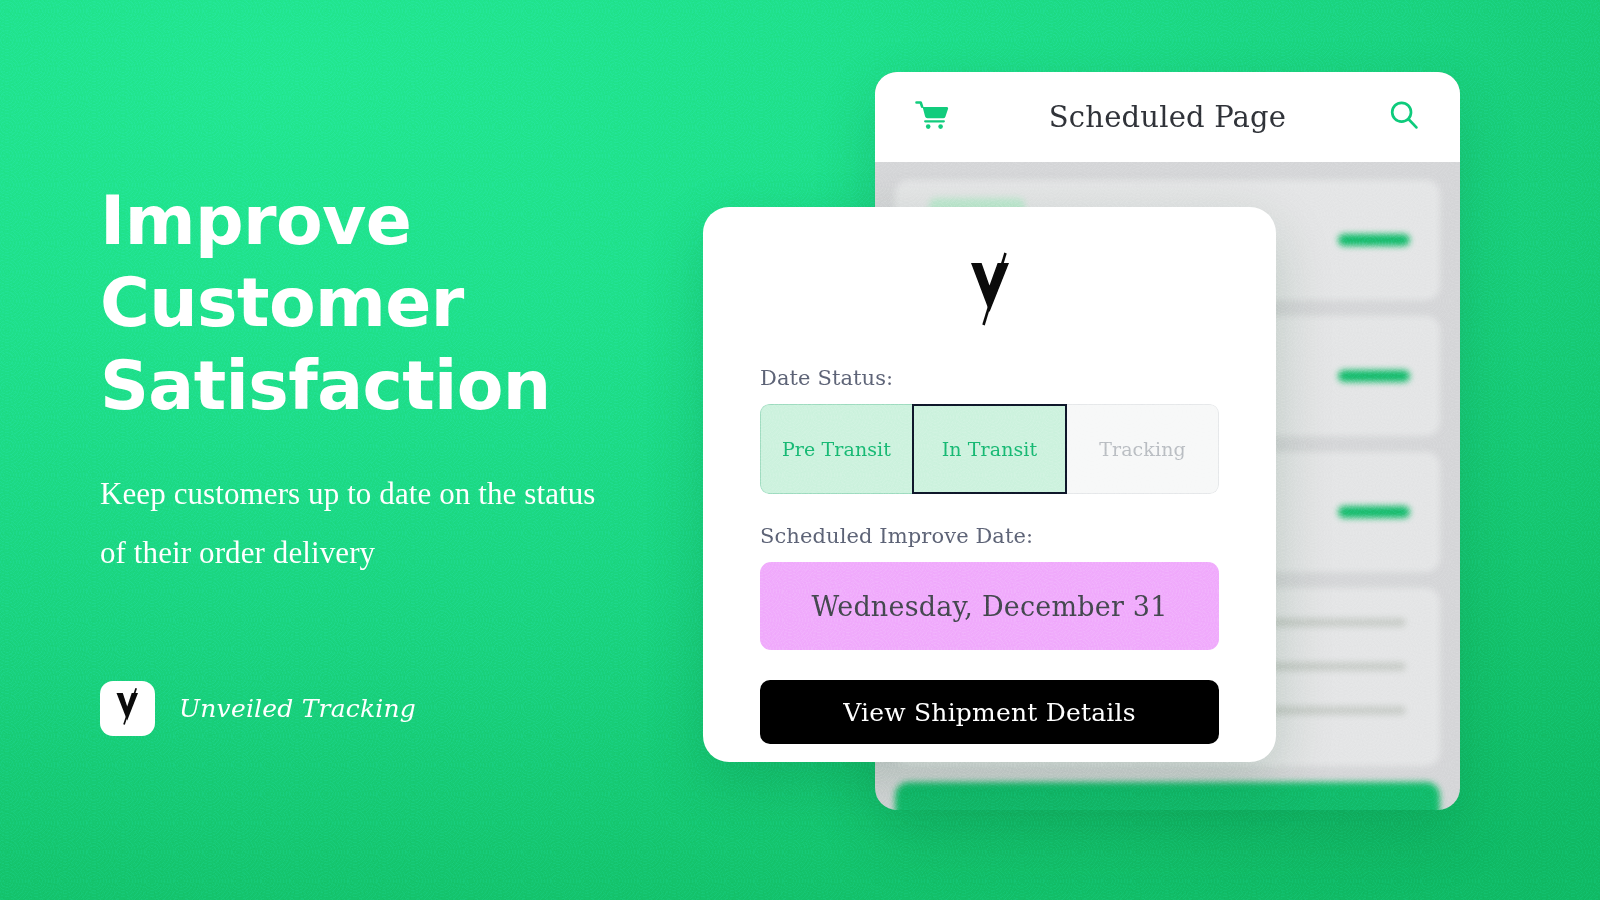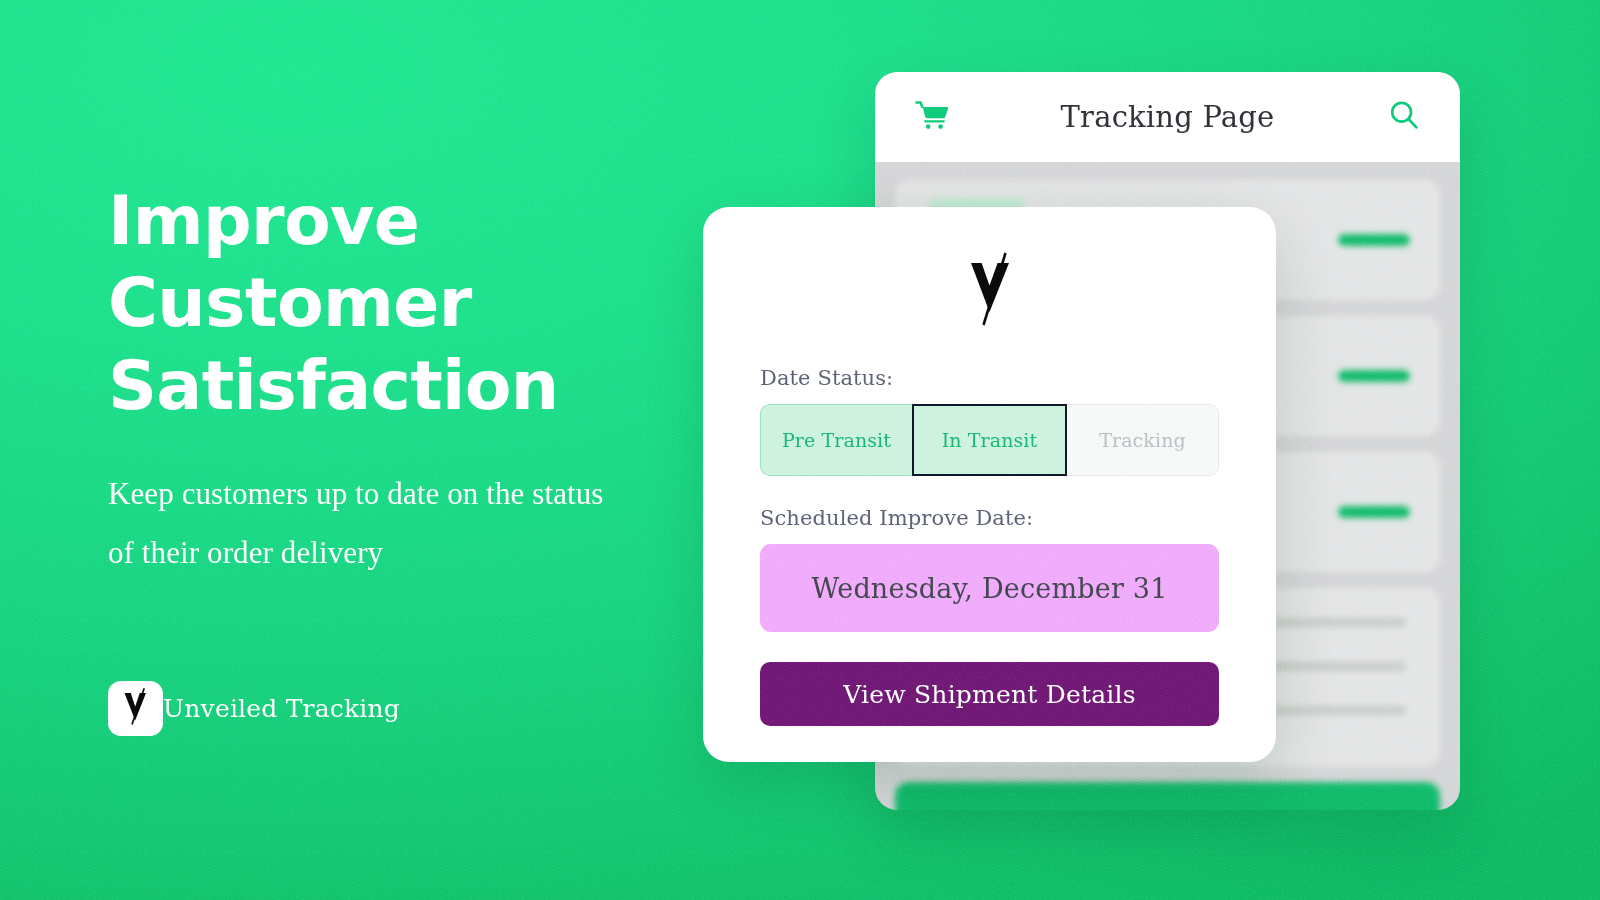--- a/index.html
+++ b/index.html
@@ -27,21 +27,21 @@
       repeating-radial-gradient(circle at 7px 11px, rgba(255,255,255,.55) 0 .6px, transparent .7px 3px),
       repeating-radial-gradient(circle at 19px 5px, rgba(0,0,0,.30) 0 .5px, transparent .6px 4px),
       repeating-radial-gradient(circle at 3px 23px, rgba(255,255,255,.35) 0 .5px, transparent .6px 5px);
     background-size: 29px 29px, 37px 37px, 23px 23px;
     mix-blend-mode:overlay;
   }
 
   
   #left-col {
     position:absolute;
-    left:108px; top:180px;
+    left:100px; top:180px;
     width:560px;
   }
 
   #headline {
     color:#ffffff;
     font-family:"DejaVu Sans", sans-serif;
     font-weight:700;
     font-size:68px;
     line-height:1.21;
     letter-spacing:-.6px;
@@ -56,21 +56,23 @@
     font-size:31px;
     line-height:1.9;
     letter-spacing:.1px;
     max-width:500px;
     white-space:pre-line;
   }
 
   #brand-row {
     display:flex;
     align-items:center;
+    gap:24px;
     margin-top:98px;
+    font-style:italic;
   }
 
   .logo-badge {
     width:55px; height:55px;
     background:#ffffff;
     border-radius:13px;
     display:flex; align-items:center; justify-content:center;
     flex:0 0 auto;
   }
 
@@ -188,21 +190,21 @@
     font-family:"DejaVu Serif", serif;
     font-size:21px;
     color:#5c6275;
     letter-spacing:.1px;
     margin-bottom:14px;
   }
 
   
   #status-seg {
     display:flex;
-    height:72px;
+    height:90px;
     border-radius:9px;
     overflow:hidden;
     margin-bottom:30px;
   }
 
   .seg {
     flex:1;
     display:flex;
     align-items:center;
     justify-content:center;
@@ -245,21 +247,21 @@
 
   #date-value {
     font-family:"DejaVu Serif", serif;
     font-size:27px;
     color:#43474e;
     letter-spacing:.2px;
   }
 
   #cta-button {
     height:64px;
-    background:#701a75;
+    background:#000000;
     border-radius:10px;
     display:flex;
     align-items:center;
     justify-content:center;
     cursor:pointer;
     border:none;
     width:100%;
   }
 
   #cta-label {
@@ -302,21 +304,21 @@
         <svg width="34" height="30" viewBox="0 0 34 30" aria-hidden="true">
           <path d="M1.5 2.5 h4.2 l1.4 4.2" stroke="#12cc7d" stroke-width="2.6" fill="none" stroke-linecap="round" stroke-linejoin="round"></path>
           <path d="M7.6 7 H31.5 a1.6 1.6 0 0 1 1.5 2.1 l-2.6 7.6 a2.4 2.4 0 0 1 -2.3 1.6 H12.4
                    a2.4 2.4 0 0 1 -2.3 -1.7 L7.6 7 Z" fill="#12cc7d"></path>
           <path d="M10.2 21.3 h18.6" stroke="#12cc7d" stroke-width="2.3" fill="none" stroke-linecap="round"></path>
           <circle cx="13.2" cy="26.6" r="2.3" fill="#12cc7d"></circle>
           <circle cx="25.6" cy="26.6" r="2.3" fill="#12cc7d"></circle>
         </svg>
       </span>
 
-      <div id="phone-title">Tracking Page</div>
+      <div id="phone-title">Scheduled Page</div>
 
       <span id="search-icon">
         <svg width="32" height="32" viewBox="0 0 32 32" aria-hidden="true">
           <circle cx="13.6" cy="13.2" r="9.4" stroke="#0ecb7c" stroke-width="2.7" fill="none"></circle>
           <path d="M20.6 20.2 L28.4 28.4" stroke="#0ecb7c" stroke-width="2.7" fill="none" stroke-linecap="round"></path>
         </svg>
       </span>
     </div>
 
     <div id="phone-body">

